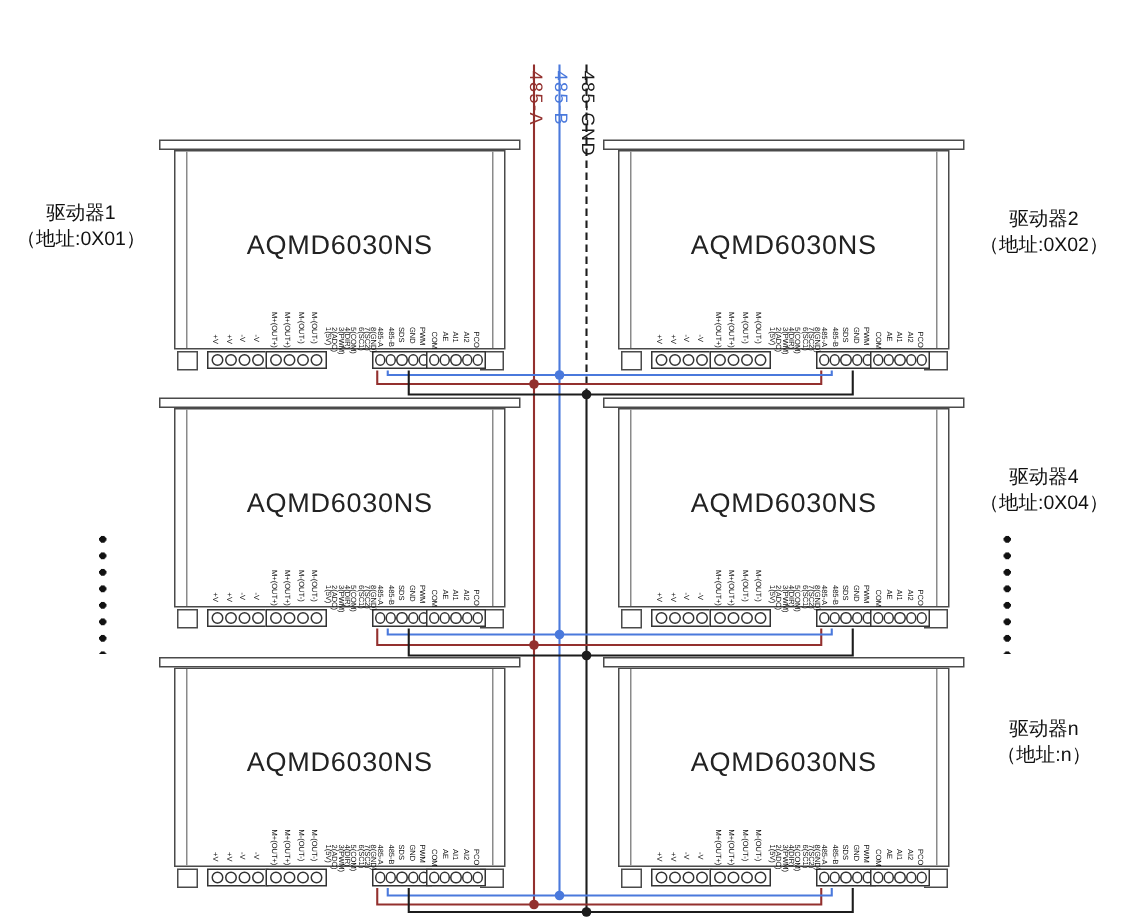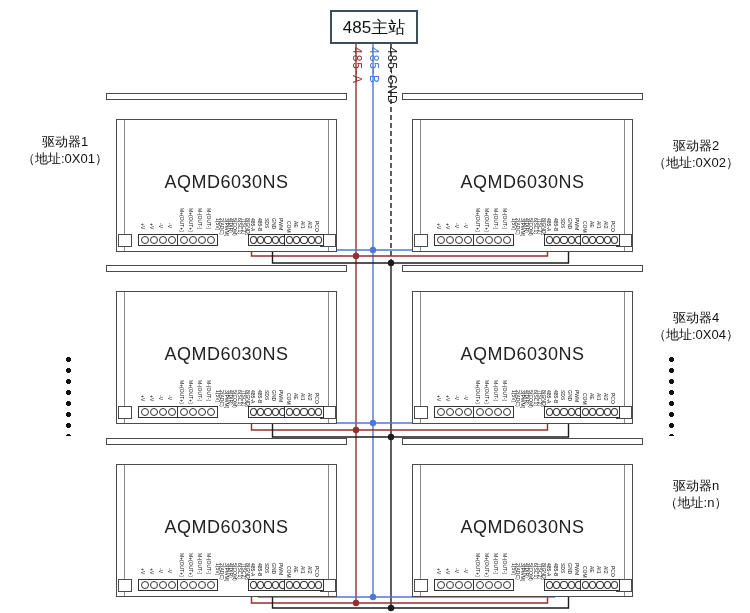--- a/index.html
+++ b/index.html
@@ -6,21 +6,21 @@
   .canvas{position:relative;width:750px;height:613px;background:#fff;overflow:hidden;
           font-family:"Liberation Sans","DejaVu Sans",sans-serif;color:#111;}
   #wires{position:absolute;left:0;top:0;width:750px;height:613px;z-index:1;}
   .master{position:absolute;left:330px;top:10px;width:84px;height:30px;border:2px solid #3c4e58;
           background:#fdfefe;z-index:3;display:flex;align-items:center;justify-content:center;
           font-size:17px;color:#111;}
   .bus-label{position:absolute;z-index:3;transform:rotate(90deg);transform-origin:0 0;
              font-size:12px;line-height:12px;white-space:nowrap;letter-spacing:1px;}
   .driver{position:absolute;width:242px;height:156px;z-index:2;}
   .flange{position:absolute;left:0;top:0;width:239px;height:5px;border:1.5px solid #4a4a4a;background:#fff;}
-  .dbody{position:absolute;left:10px;top:7px;width:219px;height:131px;border:1.5px solid #4a4a4a;background:#fff;margin-top:19px;}
+  .dbody{position:absolute;left:10px;top:7px;width:219px;height:131px;border:1.5px solid #4a4a4a;background:#fff;}
   .rail{position:absolute;top:0px;bottom:0px;width:1px;background:#8a8a8a;}
   .rail-l{left:7px}.rail-r{right:7px}
   .model{position:absolute;left:0;top:52px;width:100%;text-align:center;font-size:18px;
          letter-spacing:.5px;color:#222;}
   .pin{position:absolute;transform:rotate(90deg);transform-origin:0 0;font-size:5px;line-height:5px;
        white-space:nowrap;color:#111;z-index:3;}
   .strip{position:absolute;top:141px;height:10px;border:1.5px solid #333;background:#fff;
          display:flex;align-items:center;justify-content:space-around;padding:0 1px;box-sizing:content-box;}
   .hole{width:6px;height:6px;border:1px solid #333;border-radius:50%;background:#fff;}
   .foot{position:absolute;top:141px;height:11px;border:1.5px solid #4a4a4a;background:#fff;}
@@ -53,23 +53,20 @@
         <circle cx="373" cy="423" r="3.2" fill="#4a79dc"></circle>
         <circle cx="391" cy="437" r="3.2" fill="#1c1c1c"></circle>
         <path d="M251.5 592 V603 H547.5 V592" stroke="#93302e" stroke-width="1.4" fill="none"></path>
         <path d="M258.5 592 V597 H554.5 V592" stroke="#4a79dc" stroke-width="1.4" fill="none"></path>
         <path d="M272.5 592 V608 H568.5 V592" stroke="#1c1c1c" stroke-width="1.4" fill="none"></path>
         <circle cx="356" cy="603" r="3.2" fill="#93302e"></circle>
         <circle cx="373" cy="597" r="3.2" fill="#4a79dc"></circle>
         <circle cx="391" cy="608" r="3.2" fill="#1c1c1c"></circle>
       </svg></div>
 
-  <div class="master">
-    <span>485主站</span>
-  </div>
 
   <span class="bus-label" id="bl-a" style="left: 363px; top: 47px; color: rgb(147, 48, 46);">485-A</span>
   <span class="bus-label" id="bl-b" style="left: 380px; top: 47px; color: rgb(74, 121, 220);">485-B</span>
   <span class="bus-label" id="bl-g" style="left: 398px; top: 47px; color: rgb(28, 28, 28);">485-GND</span>
 
   <div class="dots" style="left:66px;top:356px;height:80px;"></div>
   <div class="dots" style="left:669px;top:356px;height:80px;"></div>
 
 <div class="driver" style="left: 106px; top: 93px;">
       <div class="flange"></div>
@@ -126,21 +123,21 @@
       <span class="pin" style="left: 155.5px; top: 125px;">485-B</span>
       <span class="pin" style="left: 162.5px; top: 125px;">SDS</span>
       <span class="pin" style="left: 169.5px; top: 125px;">GND</span>
       <span class="pin" style="left: 176.5px; top: 125px;">PWM</span>
       <span class="pin" style="left: 184.5px; top: 128px;">COM</span>
       <span class="pin" style="left: 191.5px; top: 128px;">AE</span>
       <span class="pin" style="left: 198.5px; top: 128px;">AI1</span>
       <span class="pin" style="left: 205.5px; top: 128px;">AI2</span>
       <span class="pin" style="left: 212.5px; top: 128px;">PCO</span>
     </div>
-    <div class="side-label" style="left: 15px; top: 133px;">
+    <div class="side-label" style="left: 4px; top: 133px;">
       <div>驱动器1</div>
       <div>（地址:0X01）</div>
     </div>
     <div class="driver" style="left: 402px; top: 93px;">
       <div class="flange"></div>
       <div class="dbody">
         <div class="rail rail-l"></div>
         <div class="rail rail-r"></div>
         <div class="model">AQMD6030NS</div>
       </div>

